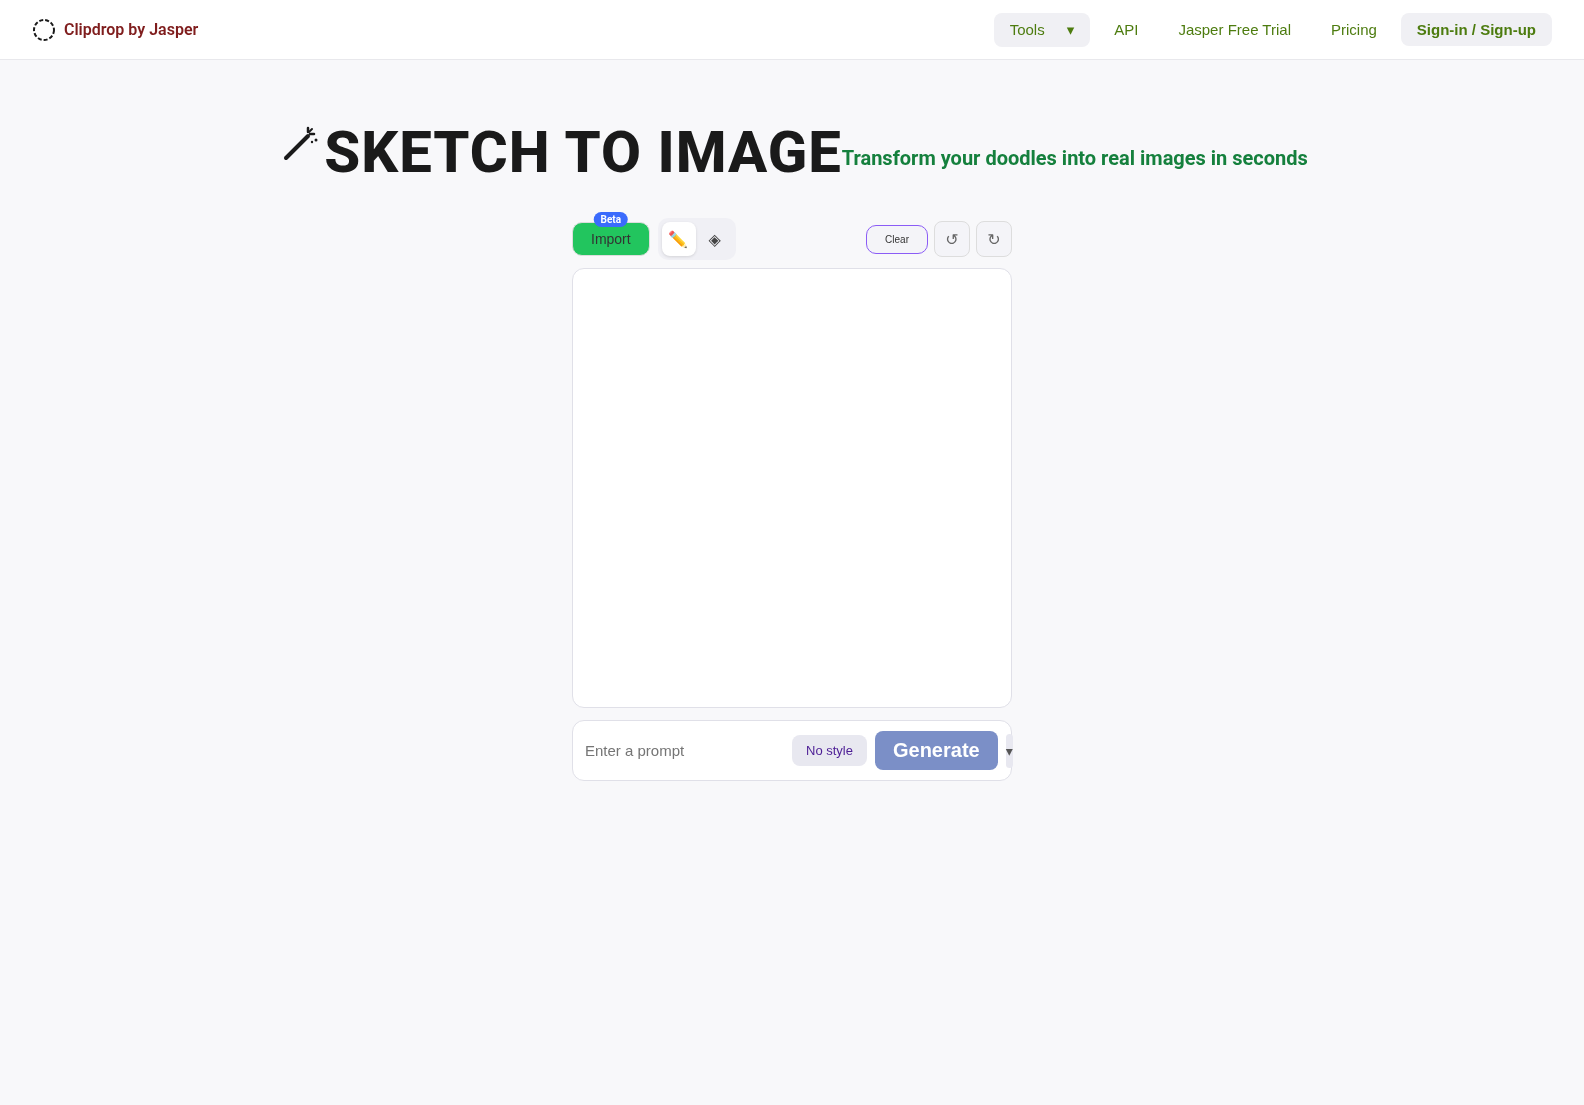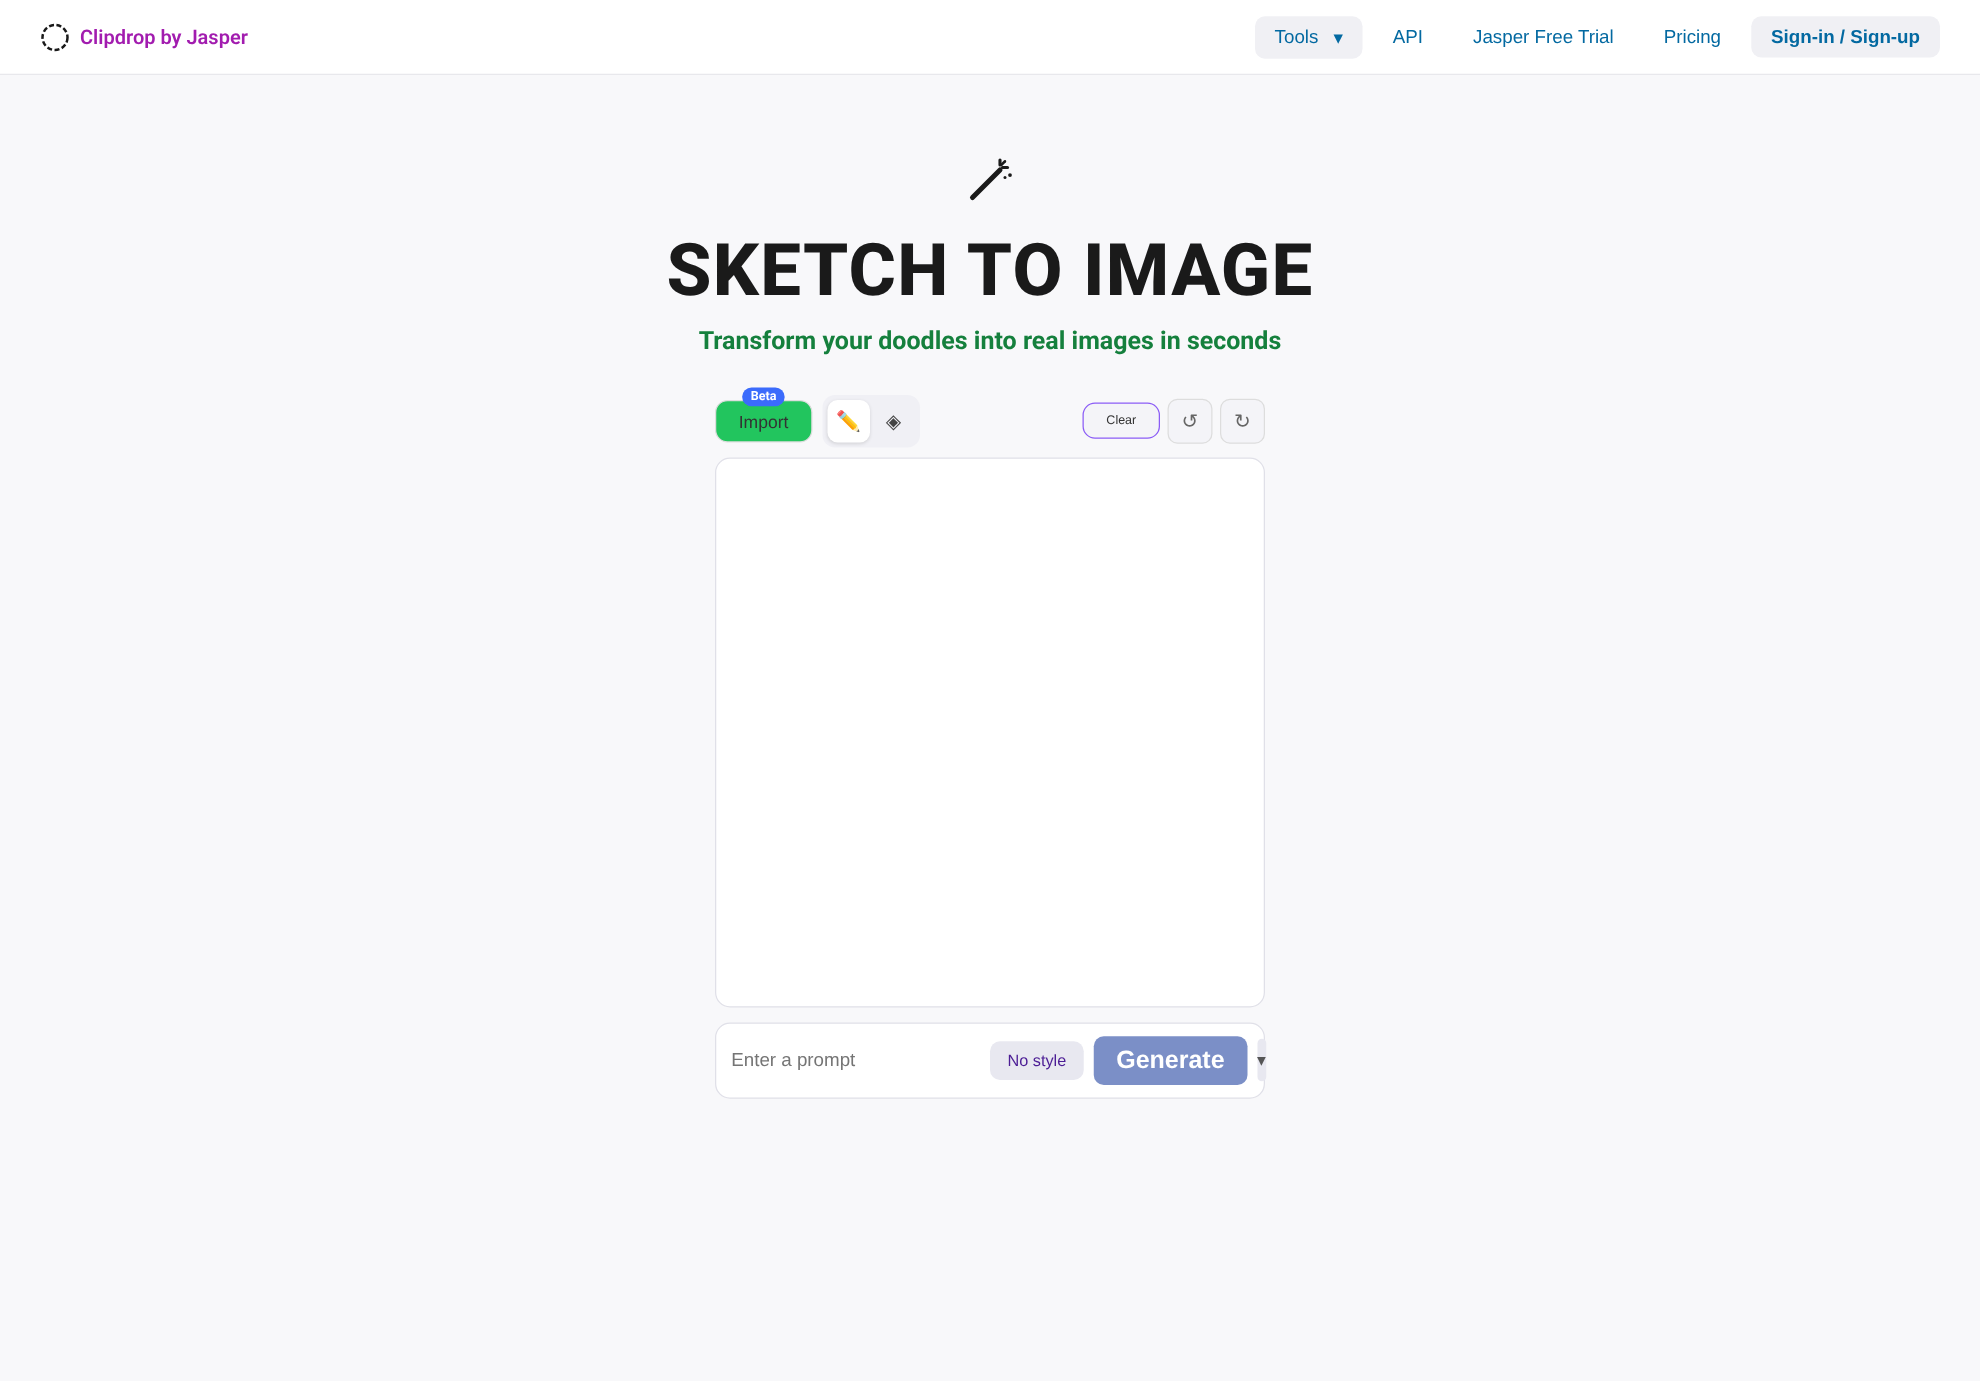--- a/index.html
+++ b/index.html
@@ -19,42 +19,42 @@
       height: 60px;
       background: #ffffff;
       border-bottom: 1px solid #e8e8ec;
     }
     .nav-logo {
       display: flex;
       align-items: center;
       gap: 8px;
       font-size: 16px;
       font-weight: 600;
-      color: #a21caf;
+      color: #7f1d1d;
     }
     .logo-icon {
       width: 24px;
       height: 24px;
     }
     .nav-links {
       display: flex;
       align-items: center;
       gap: 8px;
     }
     .nav-btn {
       padding: 8px 16px;
       border-radius: 8px;
       border: none;
       background: transparent;
       font-size: 15px;
-      color: #0369a1;
-      cursor: pointer;
-      display: flex;
-      align-items: center;
-      gap: 12px;
+      color: #4d7c0f;
+      cursor: pointer;
+      display: flex;
+      align-items: center;
+      gap: 22px;
     }
     .nav-btn.tools {
       background: #f0f0f4;
       font-weight: 500;
     }
     .nav-btn.signin {
       background: #f0f0f4;
       font-weight: 700;
     }
 
@@ -62,21 +62,21 @@
     .main {
       display: flex;
       flex-direction: column;
       align-items: center;
       padding-top: 60px;
     }
 
     
     .hero {
       display: flex;
-      flex-direction: column;
+      flex-direction: row;
       align-items: center;
       margin-bottom: 32px;
     }
     .wand-icon {
       font-size: 40px;
       margin-bottom: 8px;
       color: #1a1a1a;
     }
     .hero-title {
       font-size: 58px;

